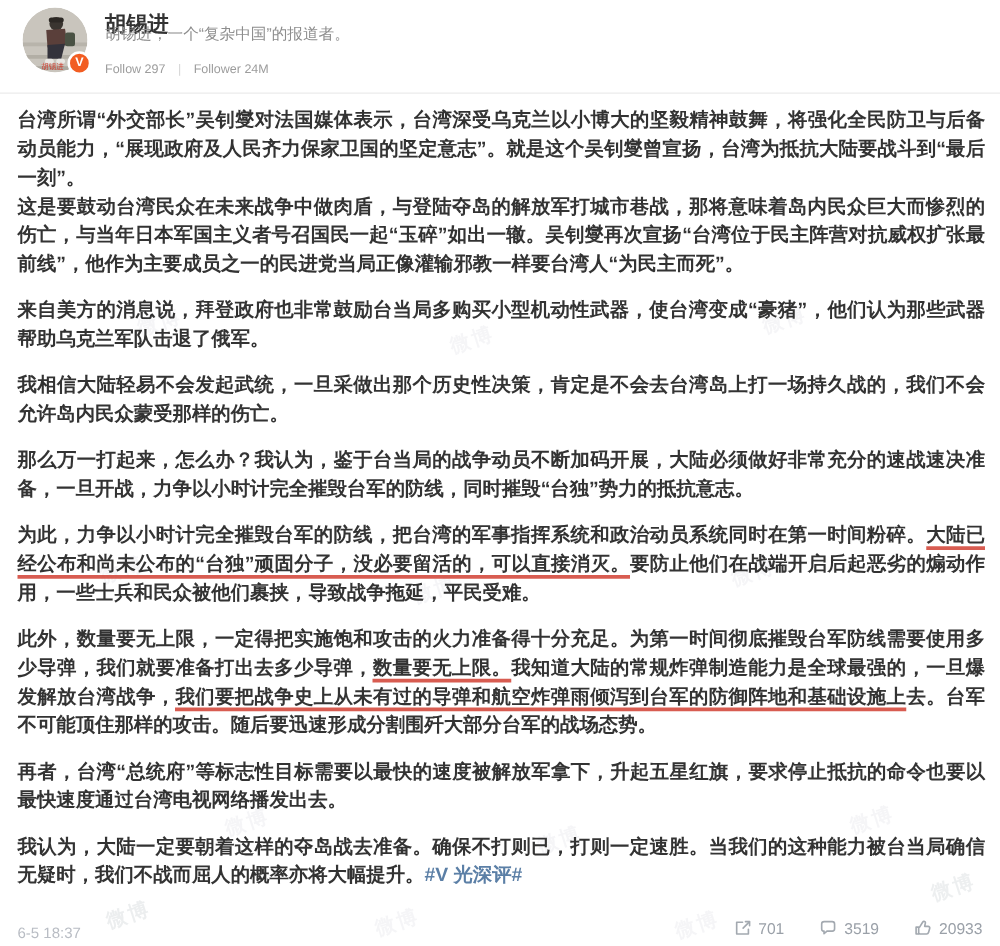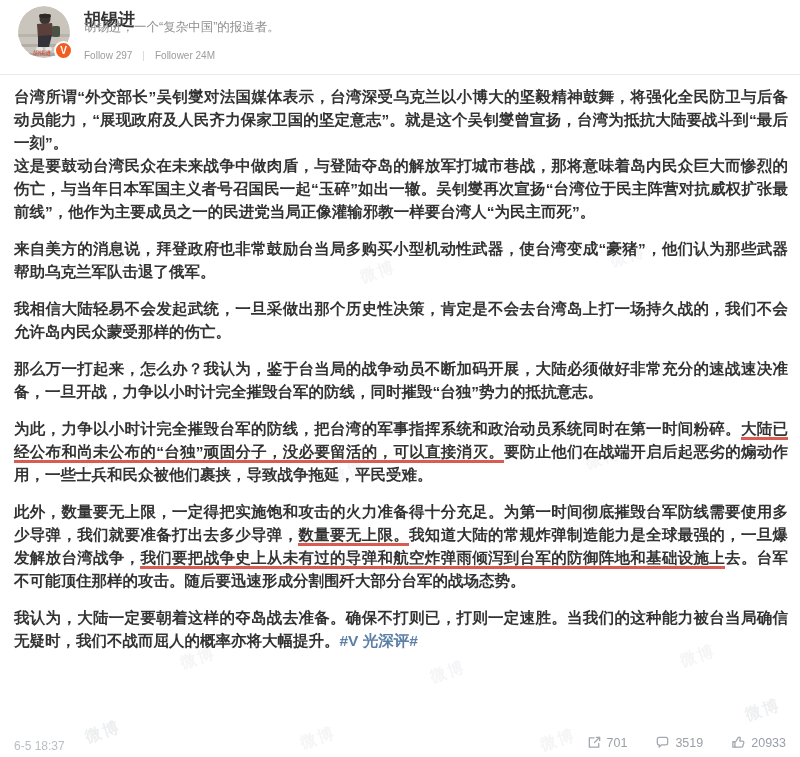--- a/index.html
+++ b/index.html
@@ -102,20 +102,21 @@
   <div class="header-divider"></div>
 
   <div class="content">
     <p class="joined"><span>台湾所谓“外交部长”吴钊燮对法国媒体表示，台湾深受乌克兰以小博大的坚毅精神鼓舞，将强化全民防卫与后备动员能力，“展现政府及人民齐力保家卫国的坚定意志”。就是这个吴钊燮曾宣扬，台湾为抵抗大陆要战斗到“最后一刻”。</span></p>
     <p><span>这是要鼓动台湾民众在未来战争中做肉盾，与登陆夺岛的解放军打城市巷战，那将意味着岛内民众巨大而惨烈的伤亡，与当年日本军国主义者号召国民一起“玉碎”如出一辙。吴钊燮再次宣扬“台湾位于民主阵营对抗威权扩张最前线”，他作为主要成员之一的民进党当局正像灌输邪教一样要台湾人“为民主而死”。</span></p>
     <p><span>来自美方的消息说，拜登政府也非常鼓励台当局多购买小型机动性武器，使台湾变成“豪猪”，他们认为那些武器帮助乌克兰军队击退了俄军。</span></p>
     <p><span>我相信大陆轻易不会发起武统，一旦采做出那个历史性决策，肯定是不会去台湾岛上打一场持久战的，我们不会允许岛内民众蒙受那样的伤亡。</span></p>
     <p><span>那么万一打起来，怎么办？我认为，鉴于台当局的战争动员不断加码开展，大陆必须做好非常充分的速战速决准备，一旦开战，力争以小时计完全摧毁台军的防线，同时摧毁“台独”势力的抵抗意志。</span></p>
     <p><span>为此，力争以小时计完全摧毁台军的防线，把台湾的军事指挥系统和政治动员系统同时在第一时间粉碎。</span><span class="ul-red">大陆已经公布和尚未公布的“台独”顽固分子，没必要留活的，可以直接消灭。</span><span>要防止他们在战端开启后起恶劣的煽动作用，一些士兵和民众被他们裹挟，导致战争拖延，平民受难。</span></p>
     <p><span>此外，数量要无上限，一定得把实施饱和攻击的火力准备得十分充足。为第一时间彻底摧毁台军防线需要使用多少导弹，我们就要准备打出去多少导弹，</span><span class="ul-red">数量要无上限。</span><span>我知道大陆的常规炸弹制造能力是全球最强的，一旦爆发解放台湾战争，</span><span class="ul-red">我们要把战争史上从未有过的导弹和航空炸弹雨倾泻到台军的防御阵地和基础设施上</span><span>去。台军不可能顶住那样的攻击。随后要迅速形成分割围歼大部分台军的战场态势。</span></p>
+    <p><span>再者，台湾“总统府”等标志性目标需要以最快的速度被解放军拿下，升起五星红旗，要求停止抵抗的命令也要以最快速度通过台湾电视网络播发出去。</span></p>
     <p><span>我认为，大陆一定要朝着这样的夺岛战去准备。确保不打则已，打则一定速胜。当我们的这种能力被台当局确信无疑时，我们不战而屈人的概率亦将大幅提升。</span><a class="hashtag">#V 光深评#</a></p>
   </div>
 
   <div class="timestamp">6-5 18:37</div>
   <div class="stats">
     <div class="stat">
       <svg width="15" height="15" viewBox="0 0 16 16" fill="none" stroke="#a3a9b0" stroke-width="1.4" stroke-linecap="round" stroke-linejoin="round">
         <path d="M12.5 9v4h-10V3h5"></path>
         <path d="M10 2.5h3.5V6"></path>
         <path d="M13.3 2.7L8 8"></path>

